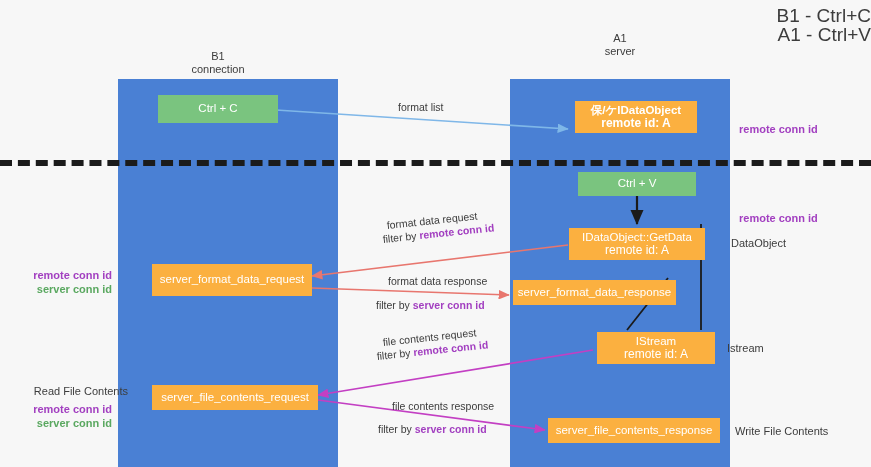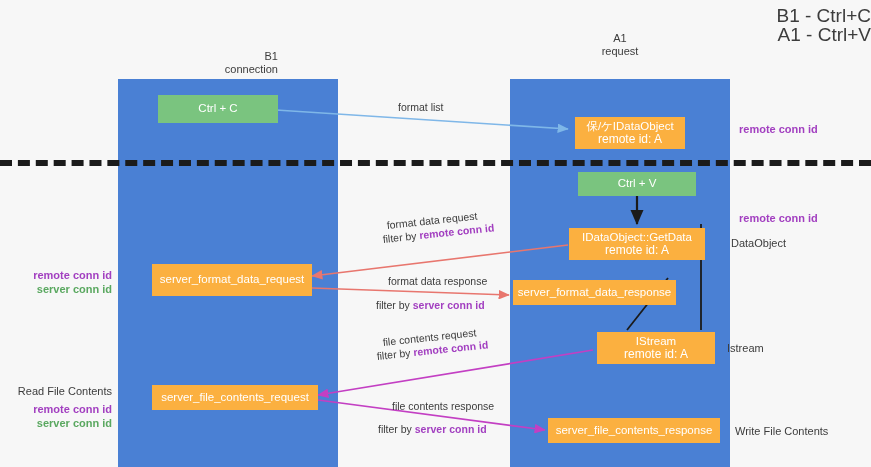--- a/index.html
+++ b/index.html
@@ -33,27 +33,27 @@
 </head>
 <body>
 
 <div id="stage">
 
   <div class="title">
     <div>B1 - Ctrl+C</div>
     <div>A1 - Ctrl+V</div>
   </div>
 
-  <div class="lane-title" style="left:158px;top:50px;width:120px;text-align:right;">
+  <div class="lane-title" style="left:158px;top:50px;width:120px;">
     <div>B1</div>
     <div>connection</div>
   </div>
   <div class="lane-title" style="left:560px;top:32px;width:120px;">
     <div>A1</div>
-    <div>request</div>
+    <div>server</div>
   </div>
 
   <div class="lane" style="left:118px;top:79px;width:220px;height:388px;"></div>
   <div class="lane" style="left:510px;top:79px;width:220px;height:388px;"></div>
 
   <svg class="wires" viewBox="0 0 871 467">
     <defs>
       <marker id="ah-blue" markerWidth="7" markerHeight="6" refX="6.5" refY="3" orient="auto">
         <path d="M0,0 L7,3 L0,6 z" fill="#7fb7e8"></path>
       </marker>
@@ -83,21 +83,21 @@
 
     <line x1="318" y1="400" x2="545" y2="430" stroke="#c33fc3" stroke-width="1.6" marker-end="url(#ah-mag)"></line>
   </svg>
 
   <div class="dash" style="top:160px;"></div>
 
   <div class="box green" style="left:158px;top:95px;width:120px;height:28px;">
     <div>Ctrl + C</div>
   </div>
 
-  <div class="box orange" style="left:575px;top:117px;width:110px;height:32px;">
+  <div class="box orange" style="left:575px;top:101px;width:122px;height:32px;font-weight:bold;">
     <div>保/ケIDataObject</div>
     <div class="l2">remote id: A</div>
   </div>
 
   <div class="box green" style="left:578px;top:172px;width:118px;height:24px;">
     <div>Ctrl + V</div>
   </div>
 
   <div class="box orange" style="left:569px;top:228px;width:136px;height:32px;">
     <div>IDataObject::GetData</div>
@@ -159,17 +159,17 @@
 
   <div class="lbl purple" style="left:739px;top:122px;">remote conn id</div>
   <div class="lbl purple" style="left:739px;top:211px;">remote conn id</div>
   <div class="lbl dark" style="left:731px;top:236px;">DataObject</div>
   <div class="lbl dark" style="left:727px;top:341px;">Istream</div>
   <div class="lbl dark" style="left:735px;top:424px;">Write File Contents</div>
 
   <div class="lbl purple right" style="left:0px;top:268px;width:112px;">remote conn id</div>
   <div class="lbl green right" style="left:0px;top:282px;width:112px;">server conn id</div>
 
-  <div class="lbl dark right" style="left:0px;top:384px;width:112px;">Read File Contents</div>
+  <div class="lbl dark right" style="left:16px;top:384px;width:112px;">Read File Contents</div>
   <div class="lbl purple right" style="left:0px;top:402px;width:112px;">remote conn id</div>
   <div class="lbl green right" style="left:0px;top:416px;width:112px;">server conn id</div>
 
 </div>
 
 </body></html>

